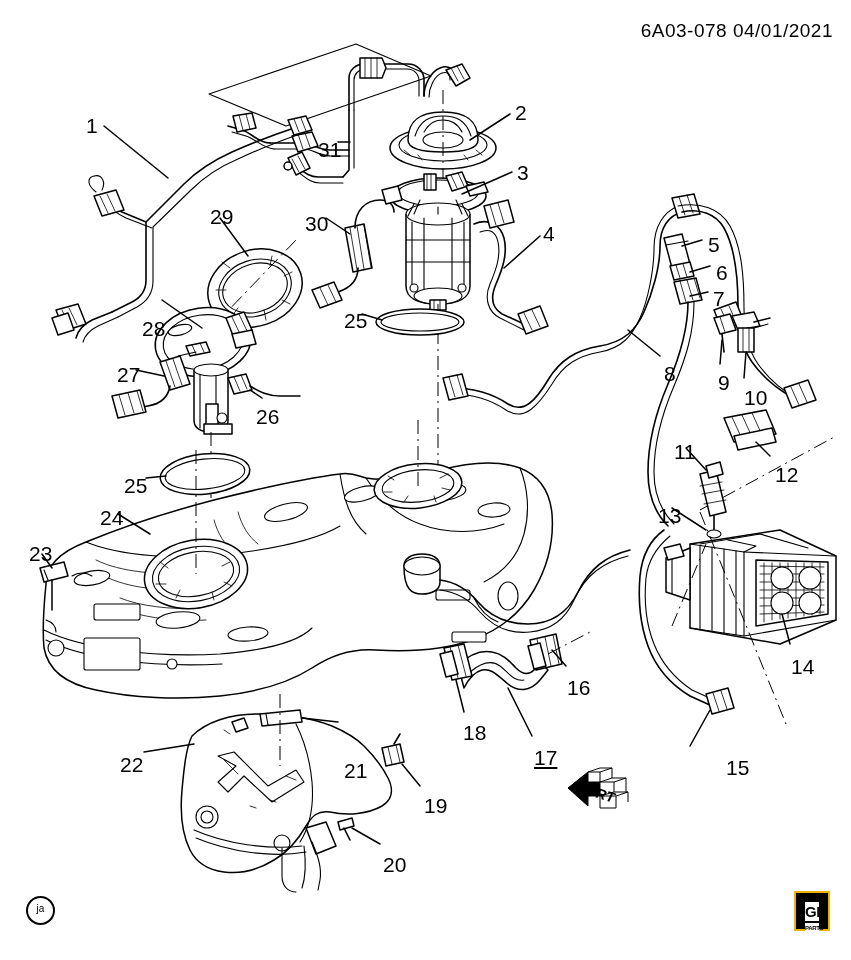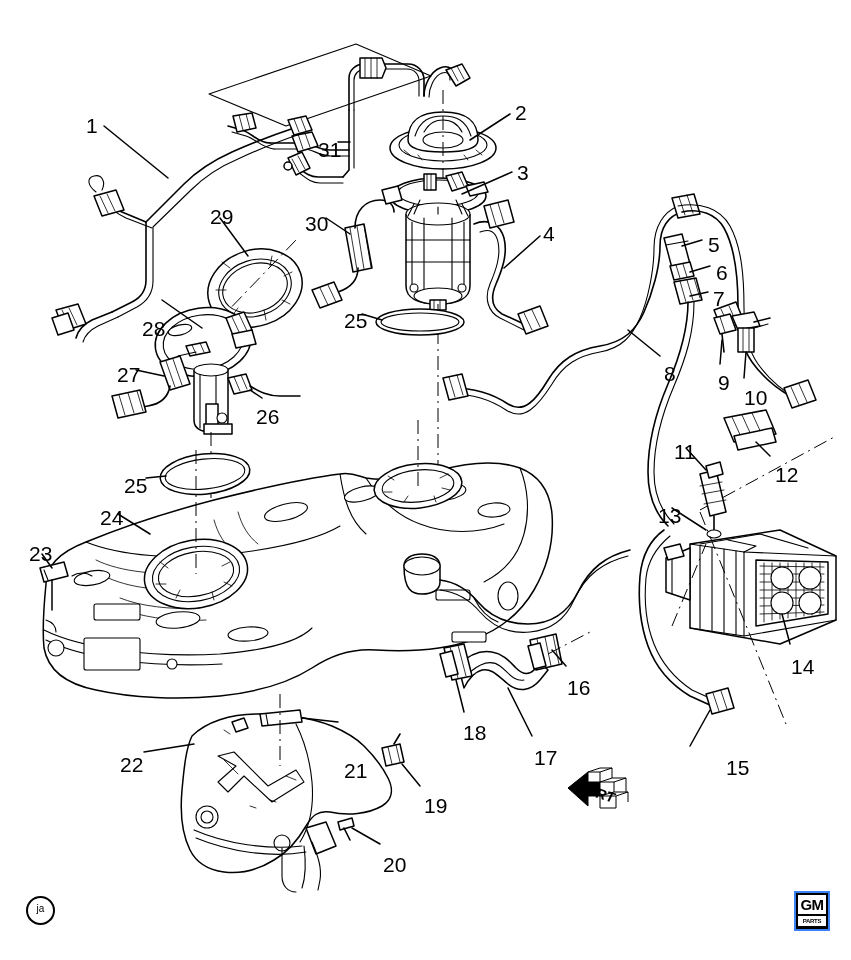--- a/index.html
+++ b/index.html
@@ -56,23 +56,23 @@
     text-align: center;
     font-family: "Liberation Sans", sans-serif;
   }
   .gm-badge {
     position: absolute;
     left: 794px;
     top: 891px;
     width: 36px;
     height: 40px;
     background: #000;
-    border: 2px solid #3b82f6;
+    border: 2px solid #eab308;
     box-sizing: border-box;
-    padding: 2px;
+    padding: 9px;
   }
   .gm-badge .gm-top {
     background: #fff;
     color: #000;
     font-size: 15px;
     font-weight: bold;
     text-align: center;
     line-height: 19px;
     height: 19px;
     letter-spacing: -0.5px;
@@ -105,20 +105,21 @@
     font-weight: bold;
     transform: rotate(18deg) skewX(-8deg);
     font-family: "Liberation Sans", sans-serif;
   }
 </style>
 </head>
 <body>
 
 <div id="page">
 
+  <div class="hdr">6A03-078  04/01/2021</div>
 
   <svg id="diagram-svg" viewBox="0 0 851 960">
     <defs>
       <style>
         .ln  { fill:none; stroke:#000; stroke-width:1.6; stroke-linecap:round; stroke-linejoin:round; }
         .lnT { fill:none; stroke:#000; stroke-width:1.1; stroke-linecap:round; stroke-linejoin:round; }
         .lnH { fill:none; stroke:#000; stroke-width:0.8; stroke-linecap:round; stroke-linejoin:round; }
         .ldr { fill:none; stroke:#000; stroke-width:1.5; stroke-linecap:round; }
         .dsh { fill:none; stroke:#000; stroke-width:1.0; stroke-dasharray:14 5 2 5; }
         .fw  { fill:#fff; stroke:#000; stroke-width:1.5; stroke-linejoin:round; }
@@ -583,21 +584,21 @@
       <div class="callout" style="left: 713px; top: 288px;">7</div>
       <div class="callout" style="left: 664px; top: 363px;">8</div>
       <div class="callout" style="left: 718px; top: 372px;">9</div>
       <div class="callout" style="left: 744px; top: 387px;">10</div>
       <div class="callout" style="left: 674px; top: 441px;">11</div>
       <div class="callout" style="left: 775px; top: 464px;">12</div>
       <div class="callout" style="left: 658px; top: 505px;">13</div>
       <div class="callout" style="left: 791px; top: 656px;">14</div>
       <div class="callout" style="left: 726px; top: 757px;">15</div>
       <div class="callout" style="left: 567px; top: 677px;">16</div>
-      <div class="callout" style="left: 534px; top: 747px;">17</div>
+      <div class="callout" style="left: 534px; top: 747px; text-decoration: underline;">17</div>
       <div class="callout" style="left: 463px; top: 722px;">18</div>
       <div class="callout" style="left: 424px; top: 795px;">19</div>
       <div class="callout" style="left: 383px; top: 854px;">20</div>
       <div class="callout" style="left: 344px; top: 720px; margin-top: 40px;">21</div>
       <div class="callout" style="left: 120px; top: 754px;">22</div>
       <div class="callout" style="left: 29px; top: 543px;">23</div>
       <div class="callout" style="left: 100px; top: 507px;">24</div>
       <div class="callout" style="left: 344px; top: 310px;">25</div>
       <div class="callout" style="left: 124px; top: 475px;">25</div>
       <div class="callout" style="left: 256px; top: 406px;">26</div>

